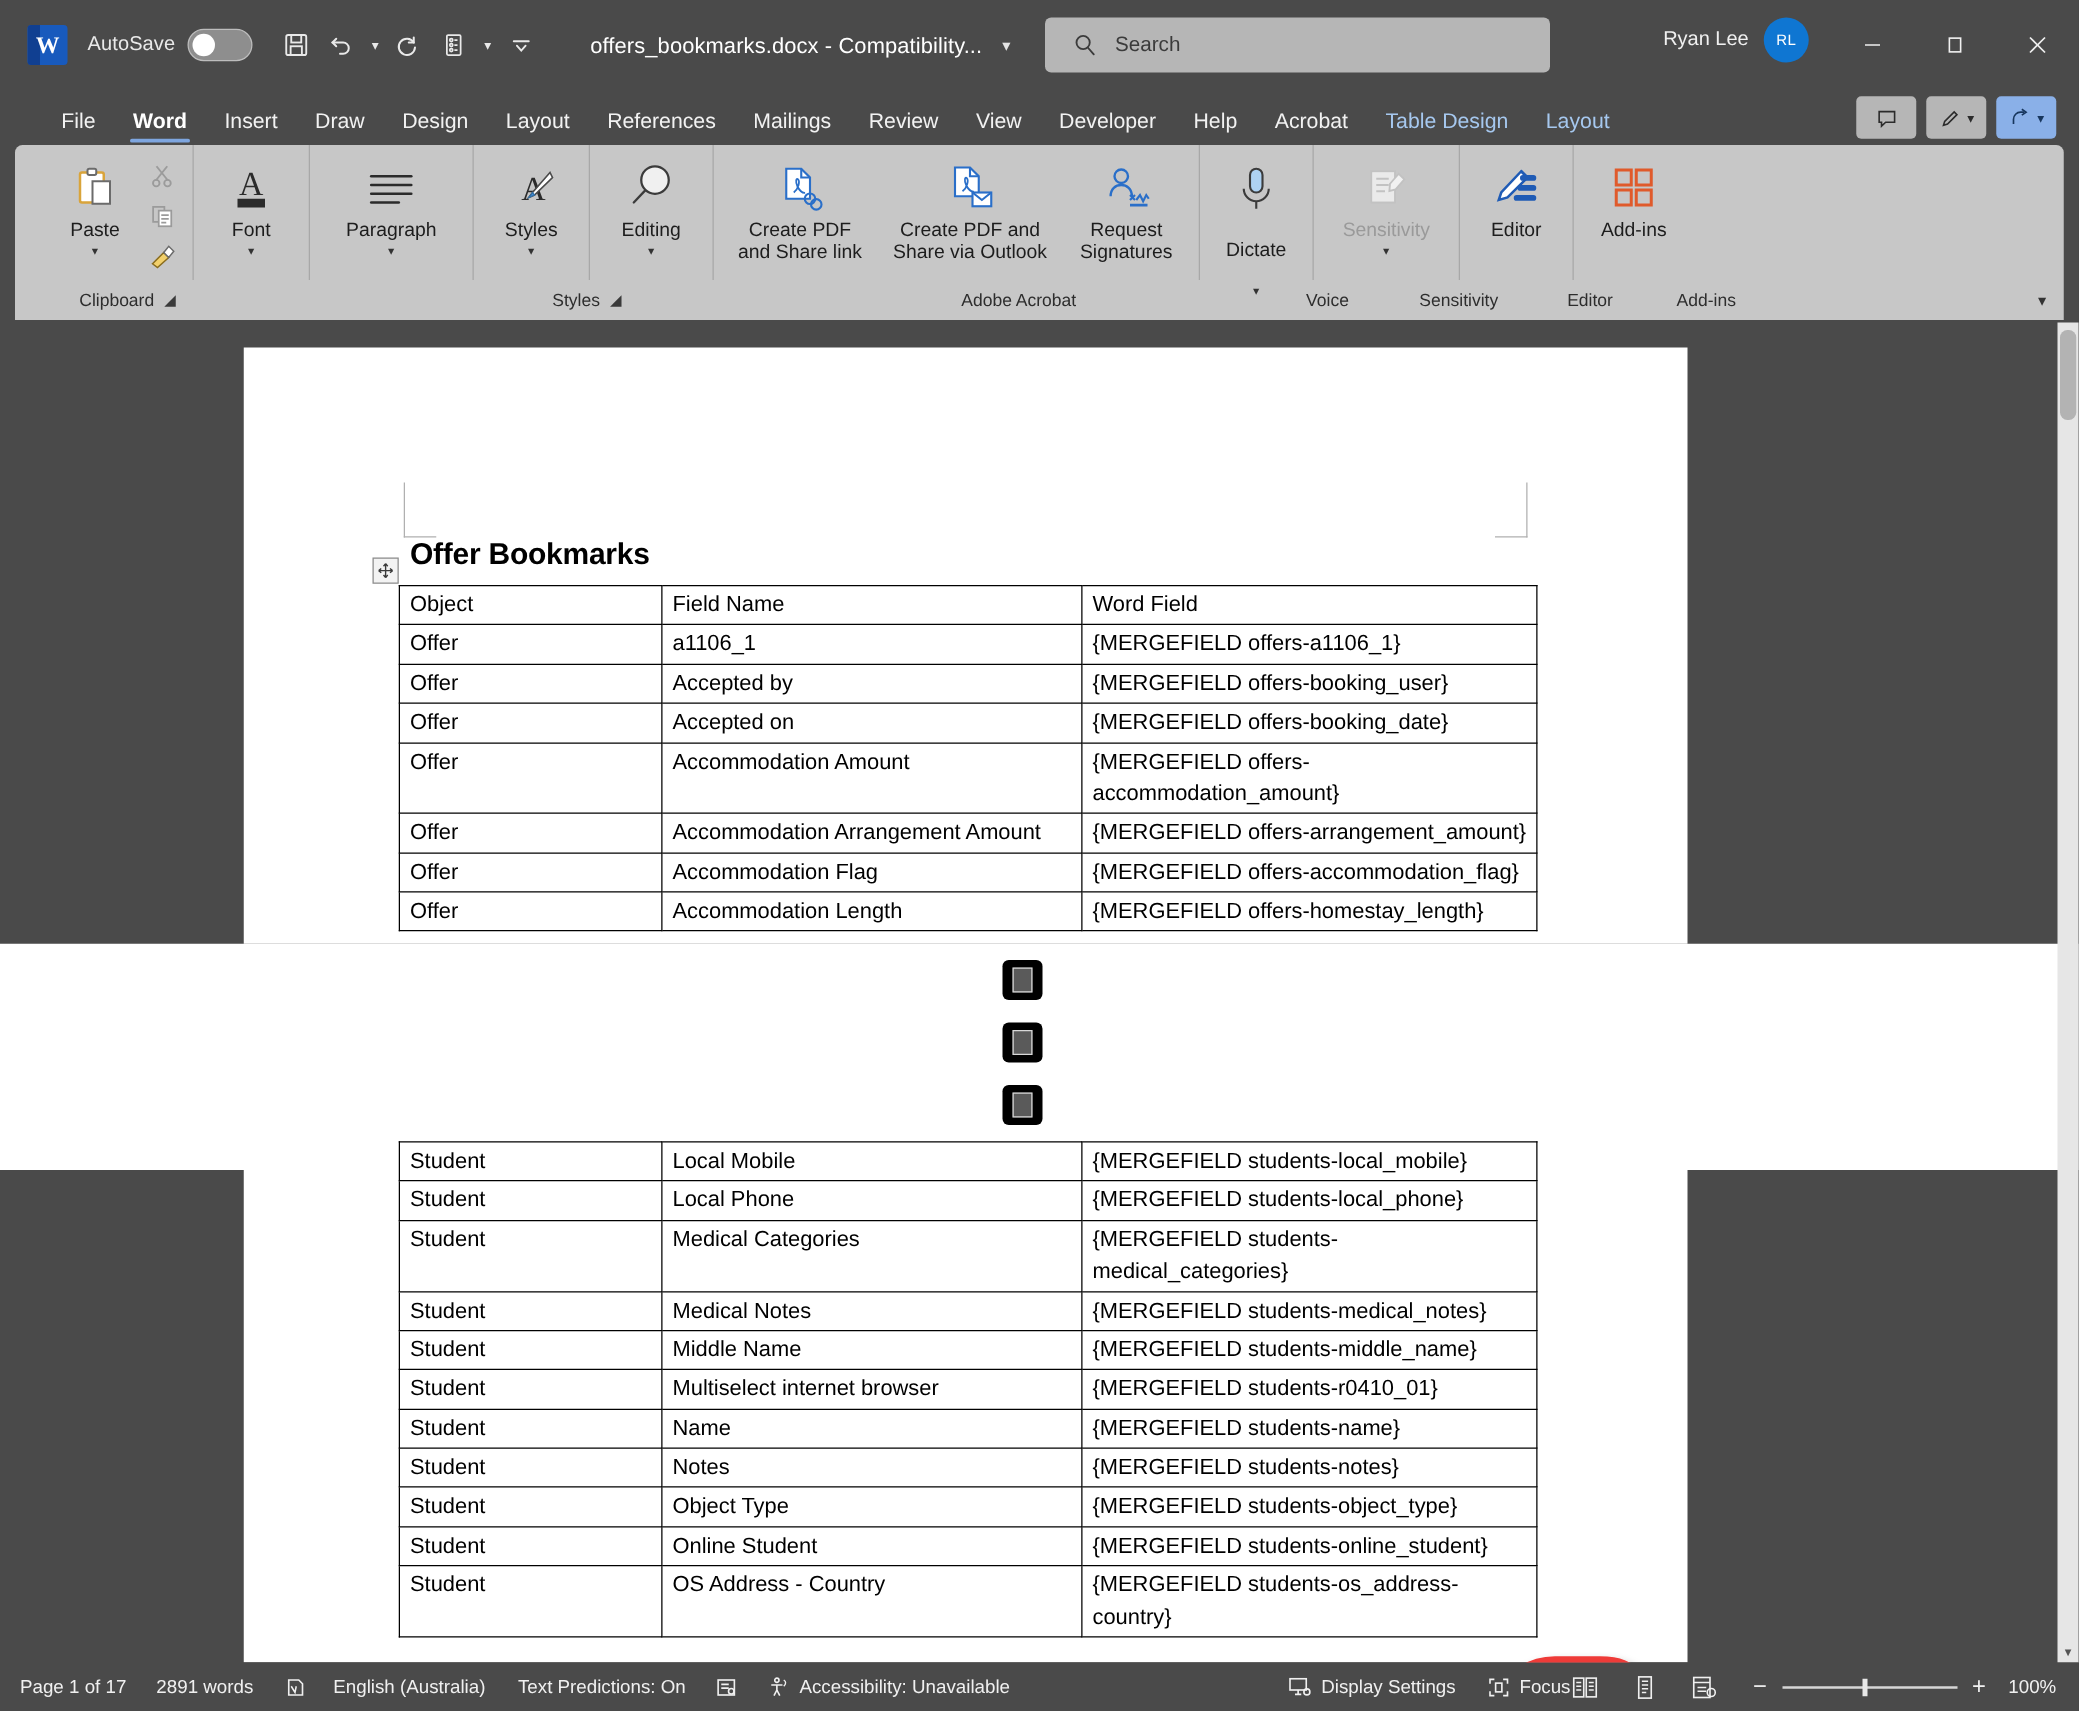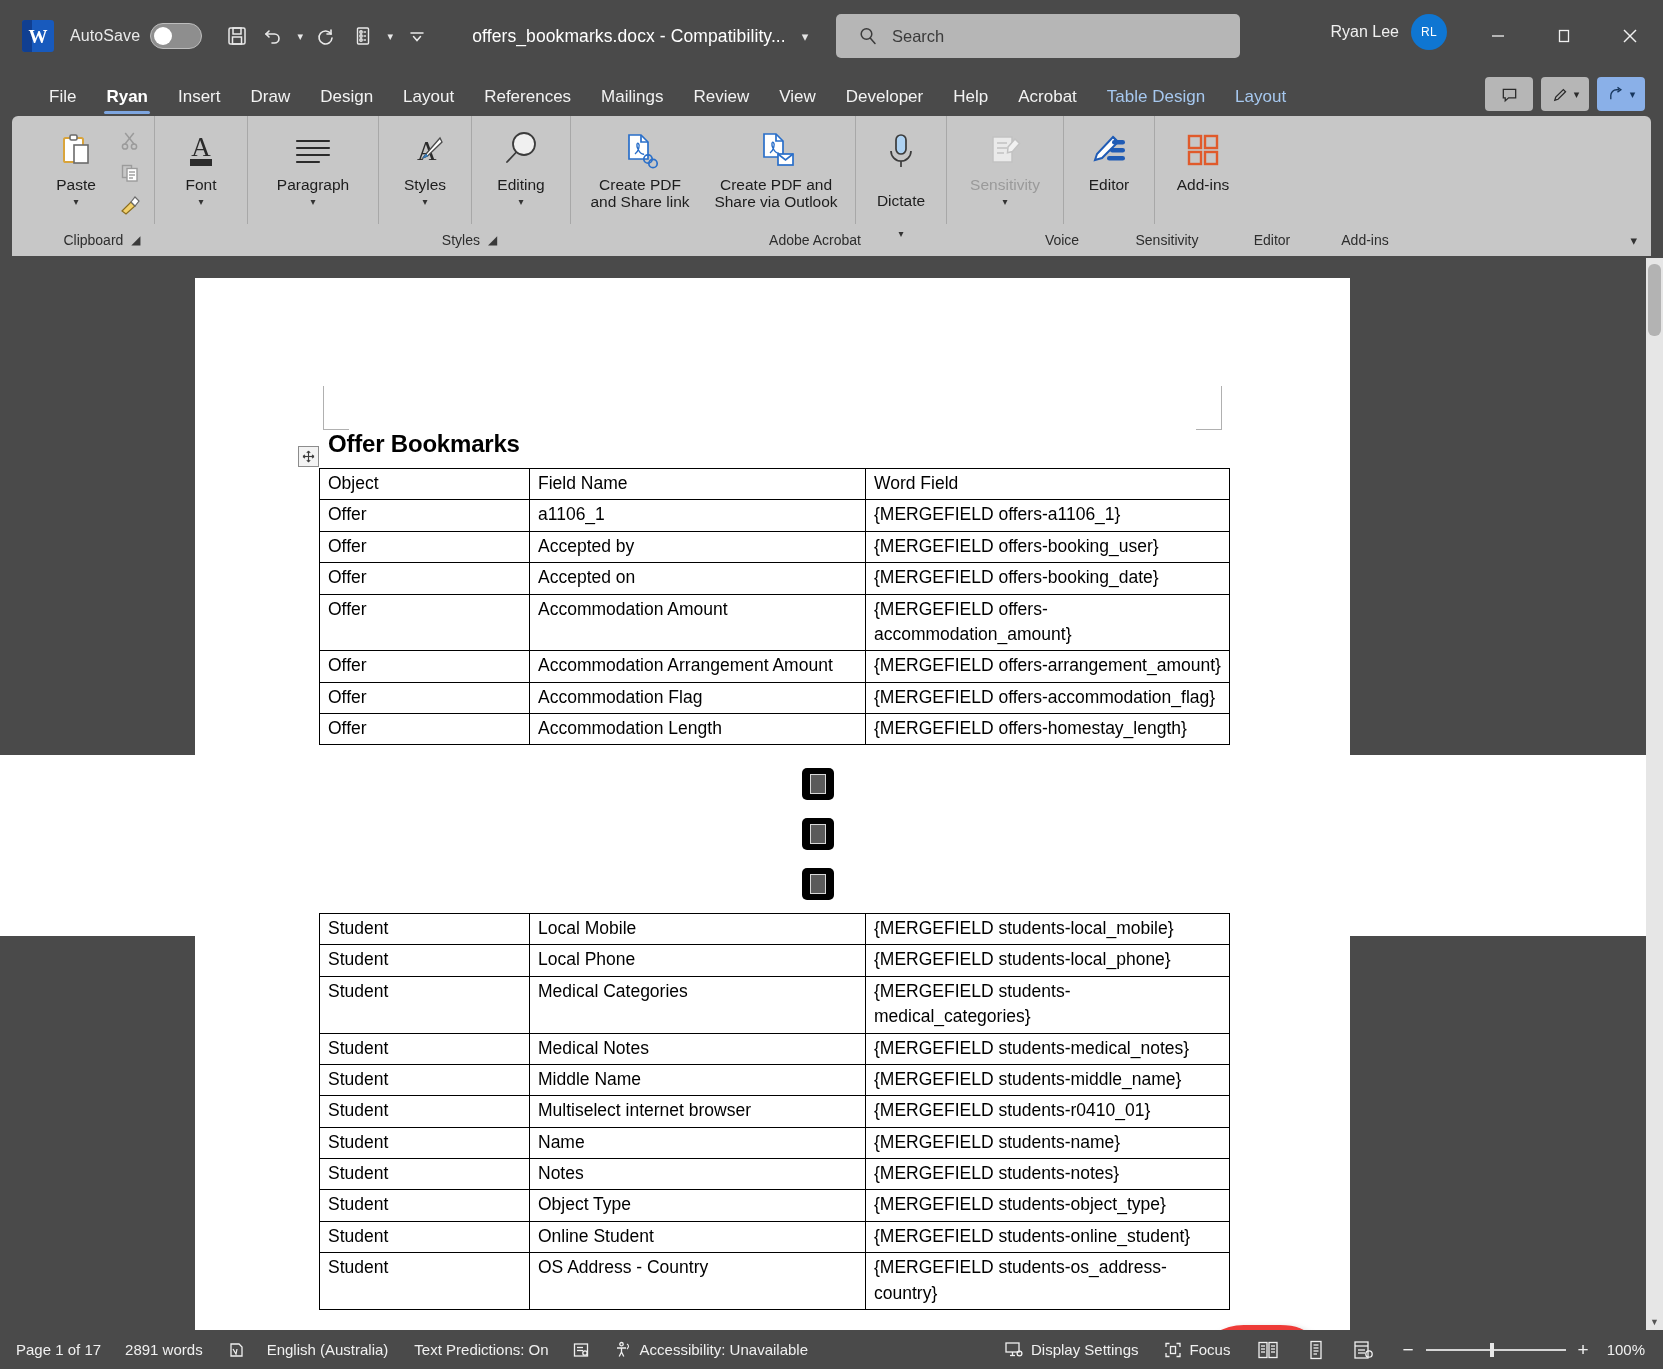--- a/index.html
+++ b/index.html
@@ -299,21 +299,21 @@
         <svg width="20" height="20" viewBox="0 0 20 20" stroke="#f0f0f0" stroke-width="1.4">
             <line x1="4" y1="4" x2="16" y2="16"></line>
             <line x1="16" y1="4" x2="4" y2="16"></line>
           </svg>
       </div>
     </div>
   </div>
 
   <div class="tabbar">
     <div class="tab">File</div>
-    <div class="tab active">Ryan</div>
+    <div class="tab active">Word</div>
     <div class="tab">Insert</div>
     <div class="tab">Draw</div>
     <div class="tab">Design</div>
     <div class="tab">Layout</div>
     <div class="tab">References</div>
     <div class="tab">Mailings</div>
     <div class="tab">Review</div>
     <div class="tab">View</div>
     <div class="tab">Developer</div>
     <div class="tab">Help</div>
@@ -460,20 +460,33 @@
               <path d="M11 5 h12 l7 7 v16 h-19 z" fill="#fff"></path>
               <path d="M23 5 v7 h7"></path>
               <path d="M17 24 c4 -3 5 -9 3.5 -10.5 c-1.6 -1.5 -2.3 2 -0.6 5.5 c1.6 3.3 4.2 5.5 6.2 5.3" stroke-width="1.4"></path>
               <rect x="25" y="25" width="15" height="11" fill="#fff"></rect>
               <path d="M25 25 l7.5 6 L40 25"></path>
             </svg>
           </div>
           <div class="lbl">Create PDF and
 Share via Outlook</div>
         </div>
+        <div class="ritem" style="min-width:104px;">
+          <div class="glyph">
+            <svg width="46" height="44" viewBox="0 0 46 44" fill="none" stroke="#2a6fc9" stroke-width="1.9">
+              <circle cx="19" cy="12" r="5.4"></circle>
+              <path d="M10.5 28 c0 -6 4 -9 8.5 -9 c4.5 0 8.5 3 8.5 9"></path>
+              <path d="M26 27 l4 4 M30 27 l-4 4" stroke-width="1.7"></path>
+              <path d="M31 31 l3 -4 l2.5 5 l2.5 -5 l2 3" stroke-width="1.7"></path>
+              <line x1="26" y1="35" x2="40" y2="35" stroke-width="2.2"></line>
+            </svg>
+          </div>
+          <div class="lbl">Request
+Signatures</div>
+        </div>
       </div>
 
       <div class="rgroup">
         <div class="ritem" style="min-width:78px;gap:16px;">
           <div class="glyph">
             <svg width="44" height="44" viewBox="0 0 44 44" fill="none" stroke="#3b3b3b" stroke-width="1.7">
               <rect x="17" y="6" width="10" height="19" rx="5" fill="#aed2f2"></rect>
               <path d="M12 22 a10 10 0 0 0 20 0"></path>
               <line x1="22" y1="32" x2="22" y2="38"></line>
             </svg>
@@ -748,21 +761,21 @@
 
     <div class="sb" style="margin-right:24px;">
       <svg width="21" height="21" viewBox="0 0 21 21" fill="none" stroke="#f0f0f0" stroke-width="1.3">
         <rect x="3" y="4" width="13" height="9"></rect>
           <line x1="7" y1="16.5" x2="12" y2="16.5"></line>
           <line x1="9.5" y1="13" x2="9.5" y2="16.5"></line>
         <circle cx="16.5" cy="14.5" r="2.4"></circle>
       </svg>
       <span>Display Settings</span>
     </div>
-    <div class="sb" style="margin-right:26px;">
+    <div class="sb" style="">
       <svg width="20" height="20" viewBox="0 0 20 20" fill="none" stroke="#f0f0f0" stroke-width="1.3">
         <path d="M3 7 V3.5 h3.5 M17 7 V3.5 h-3.5 M3 13 v3.5 h3.5 M17 13 v3.5 h-3.5"></path>
         <rect x="7.5" y="6.5" width="5" height="7"></rect>
       </svg>
       <span>Focus</span>
     </div>
     <div class="sb" style="margin-right:26px;">
       <svg width="24" height="22" viewBox="0 0 24 22" fill="none" stroke="#f0f0f0" stroke-width="1.3">
         <rect x="3" y="3.5" width="8" height="15"></rect>
           <rect x="13" y="3.5" width="8" height="15"></rect>

